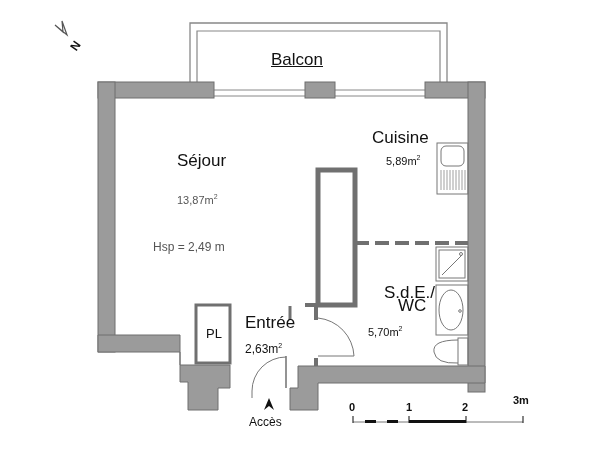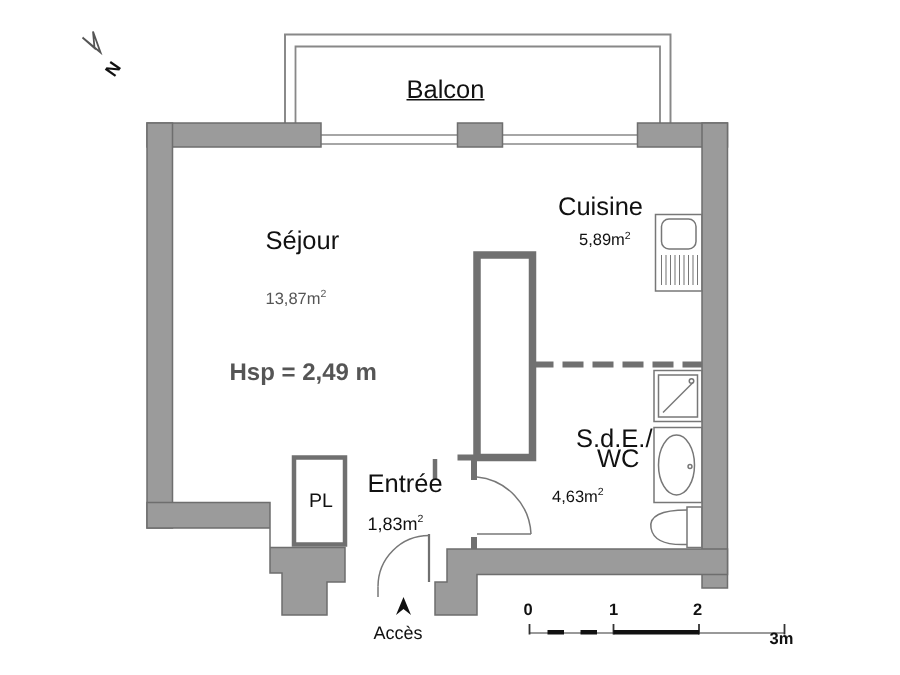--- a/index.html
+++ b/index.html
@@ -120,32 +120,32 @@
     <rect x="387" y="420" width="11" height="3" fill="#111"></rect>
   </g>
 </svg>
 
 <div class="north" style="left:71px;top:39px;">N</div>
 
 <div class="lbl room-name" style="left:271px;top:50px;text-decoration:underline;">Balcon</div>
 
 <div class="lbl room-name" style="left:177px;top:151px;">Séjour</div>
 <div class="lbl area faded" style="left:177px;top:193px;"><span>13,87m</span><sup>2</sup></div>
-<div class="lbl area faded" style="left:153px;top:240px;font-size:16px;font-weight:bold;">Hsp = 2,49 m</div>
+<div class="lbl area faded" style="left:153px;top:240px;font-size:12px;">Hsp = 2,49 m</div>
 
 <div class="lbl room-name" style="left:372px;top:128px;">Cuisine</div>
 <div class="lbl area" style="left:386px;top:154px;"><span>5,89m</span><sup>2</sup></div>
 
 <div class="lbl room-name" style="left:384px;top:283px;">S.d.E./</div>
 <div class="lbl room-name" style="left:398px;top:296px;">WC</div>
-<div class="lbl area" style="left:368px;top:325px;"><span>4,63m</span><sup>2</sup></div>
+<div class="lbl area" style="left:368px;top:325px;"><span>5,70m</span><sup>2</sup></div>
 
 <div class="lbl room-name" style="left:245px;top:313px;text-align:right;">Entrée</div>
-<div class="lbl area" style="left:245px;top:342px;font-size:12px;"><span>1,83m</span><sup>2</sup></div>
+<div class="lbl area" style="left:245px;top:342px;font-size:12px;"><span>2,63m</span><sup>2</sup></div>
 
 <div class="lbl" style="left:206px;top:326px;font-size:13px;">PL</div>
 
 <div class="lbl" style="left:249px;top:415px;font-size:12px;">Accès</div>
 
 <div class="scale-tick" style="left:349px;top:401px;">0</div>
 <div class="scale-tick" style="left:406px;top:401px;">1</div>
 <div class="scale-tick" style="left:462px;top:401px;">2</div>
-<div class="scale-tick" style="left:513px;top:420px;">3m</div>
+<div class="scale-tick" style="left:513px;top:394px;">3m</div>
 
 </body></html>

